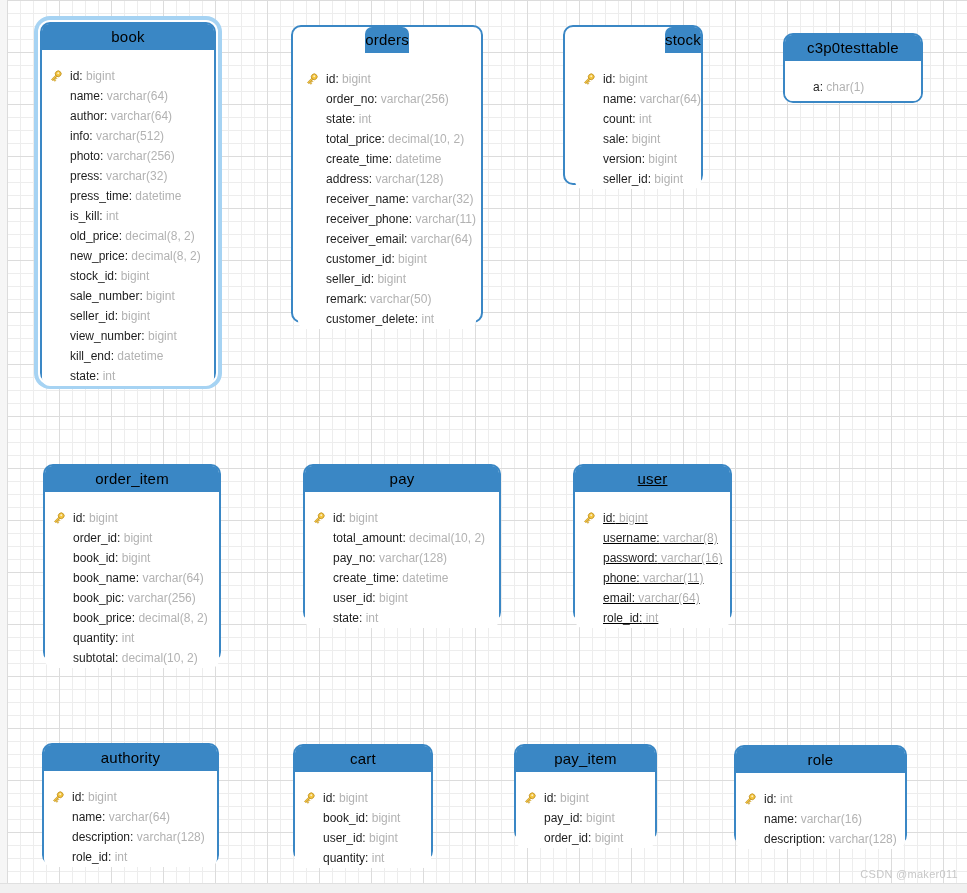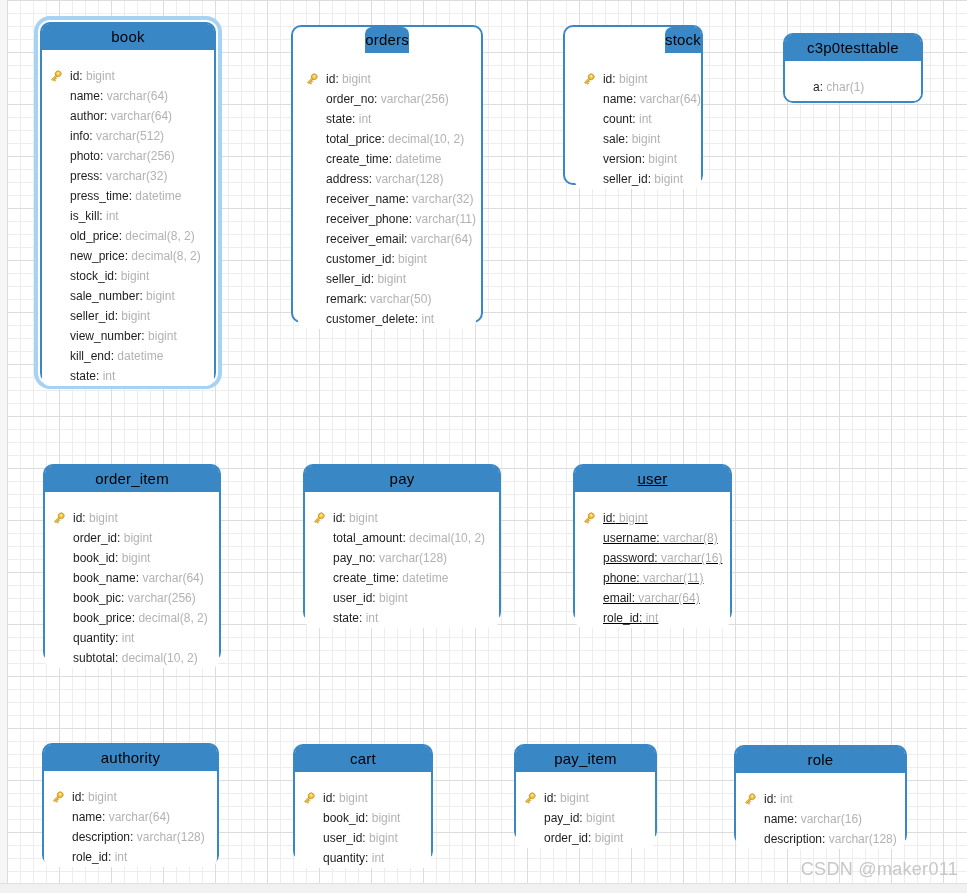--- a/index.html
+++ b/index.html
@@ -56,21 +56,21 @@
   .key {
     position:absolute; left:7px; top:3px; width:14px; height:14px;
     display:inline-block;
   }
   .key-body { fill:var(--key-fill,#f5c63f); stroke:var(--key-stroke,#bd8d1e); }
   .key-hole { fill:#fdf3cf; }
   .fname { font-size:12px; color:var(--field-name,#1d1d1d); }
   .ftype { font-size:12px; color:var(--field-type,#b2b2b2); }
   .watermark {
     position:absolute; right:9px; bottom:13px;
-    font-size:18px; color:#c7c7c7; letter-spacing:0.3px;
+    font-size:11px; color:#c7c7c7; letter-spacing:0.3px;
   }
 </style>
 </head>
 <body>
 
 <div class="left-strip"></div>
 <div class="grid-area">
     <div class="db-table selected" style="left: 33px; top: 22px; width: 176px; height: 361px;">
       <div class="thead">book</div>
       <div class="tbody">

